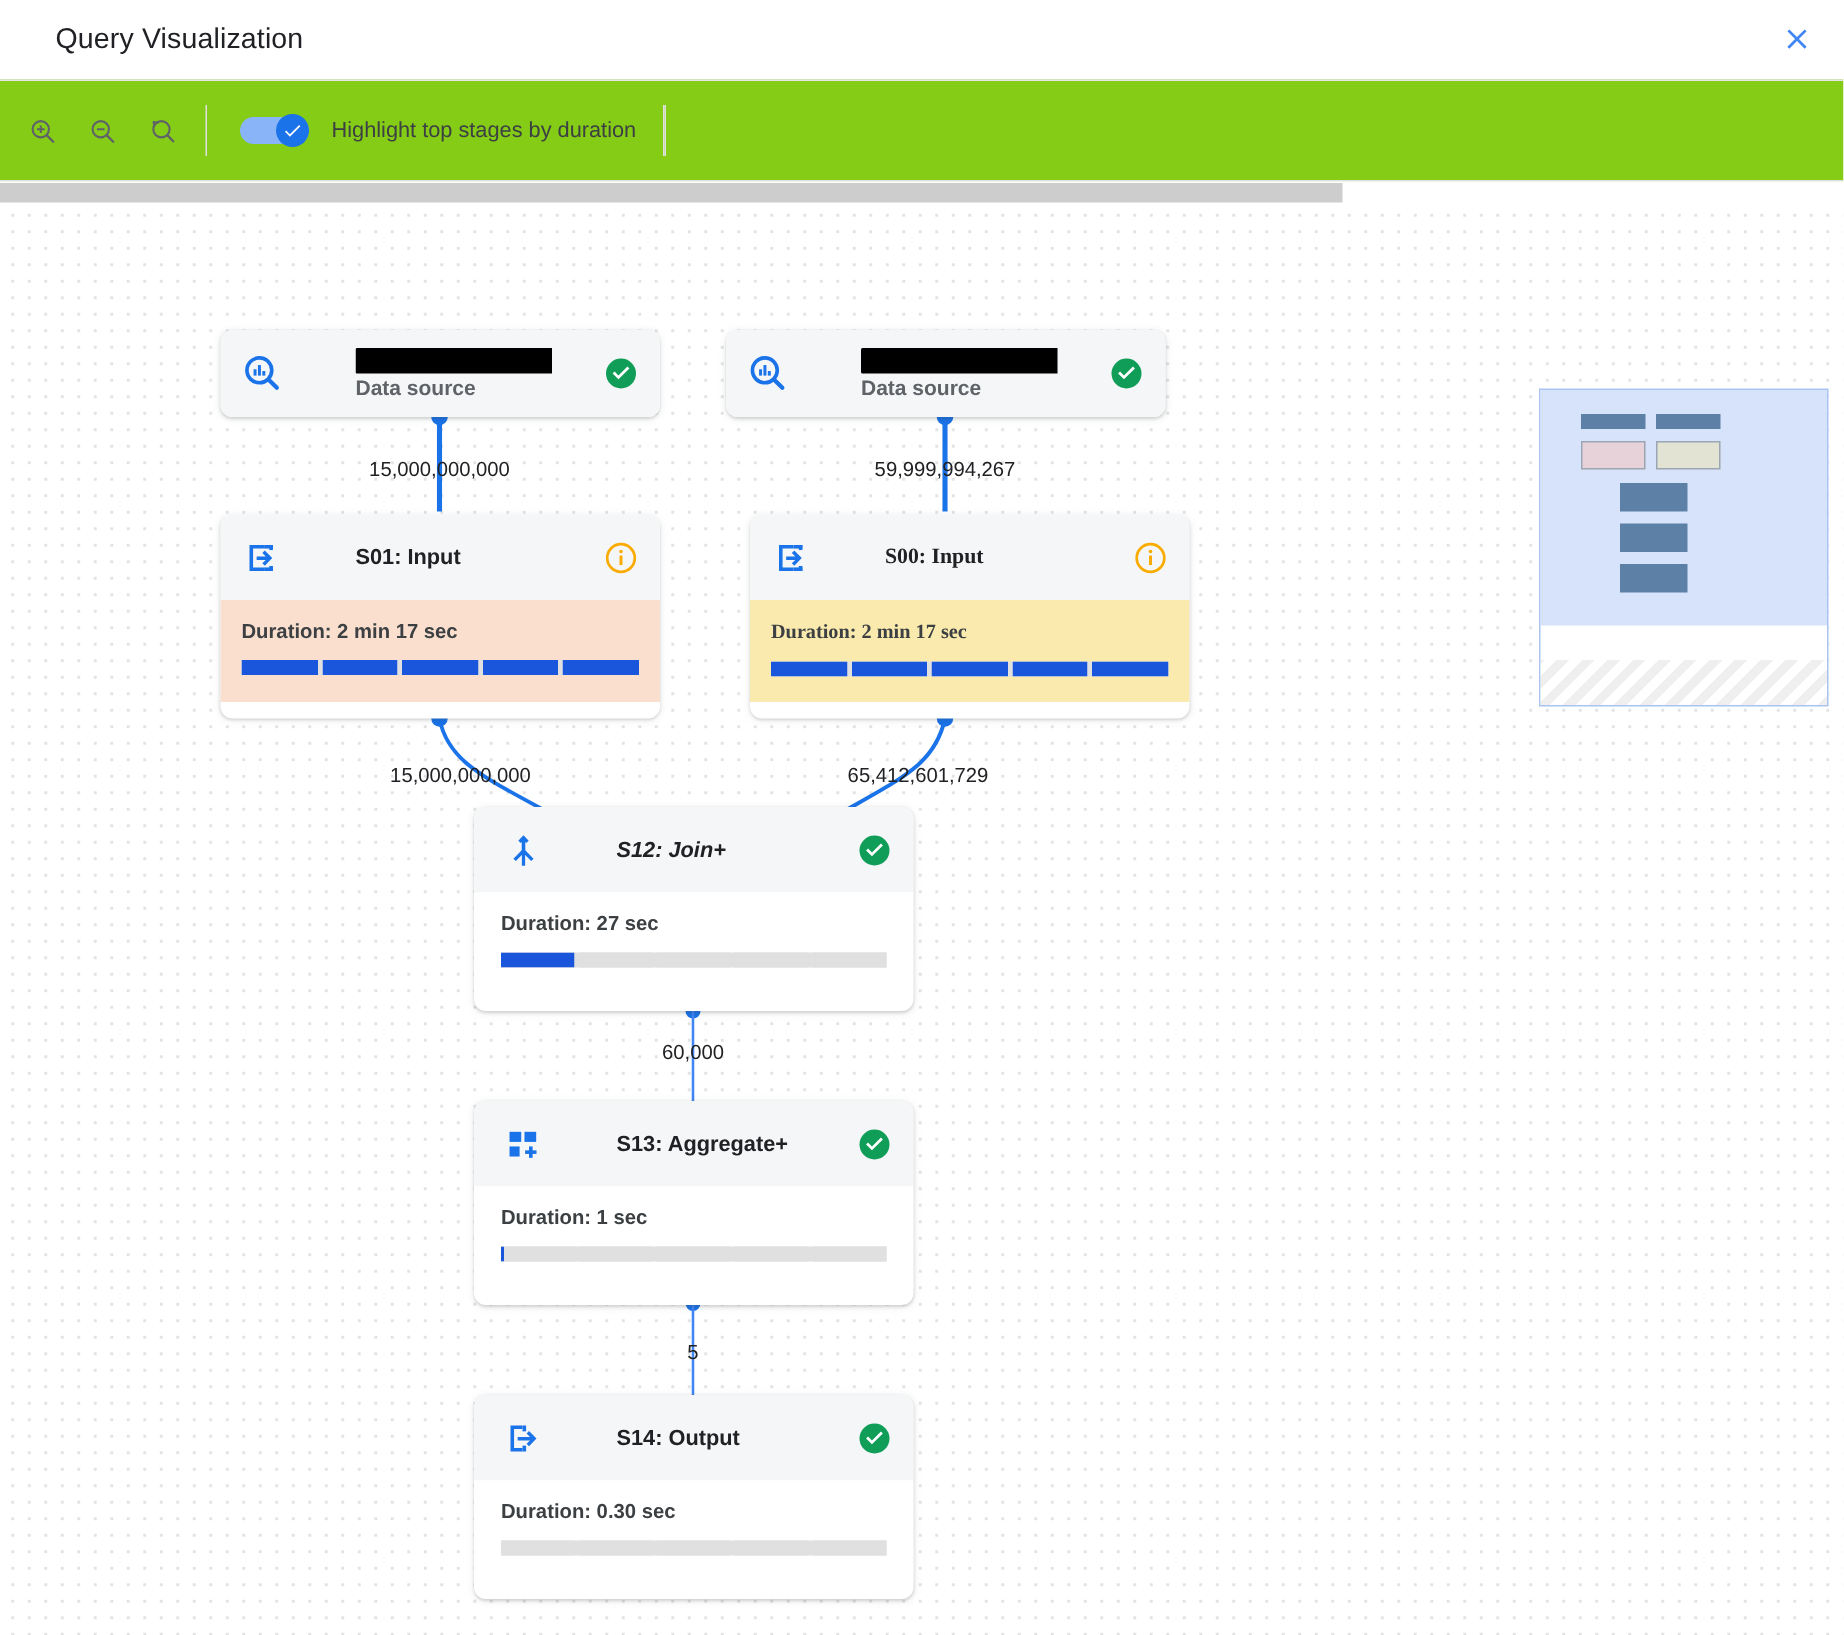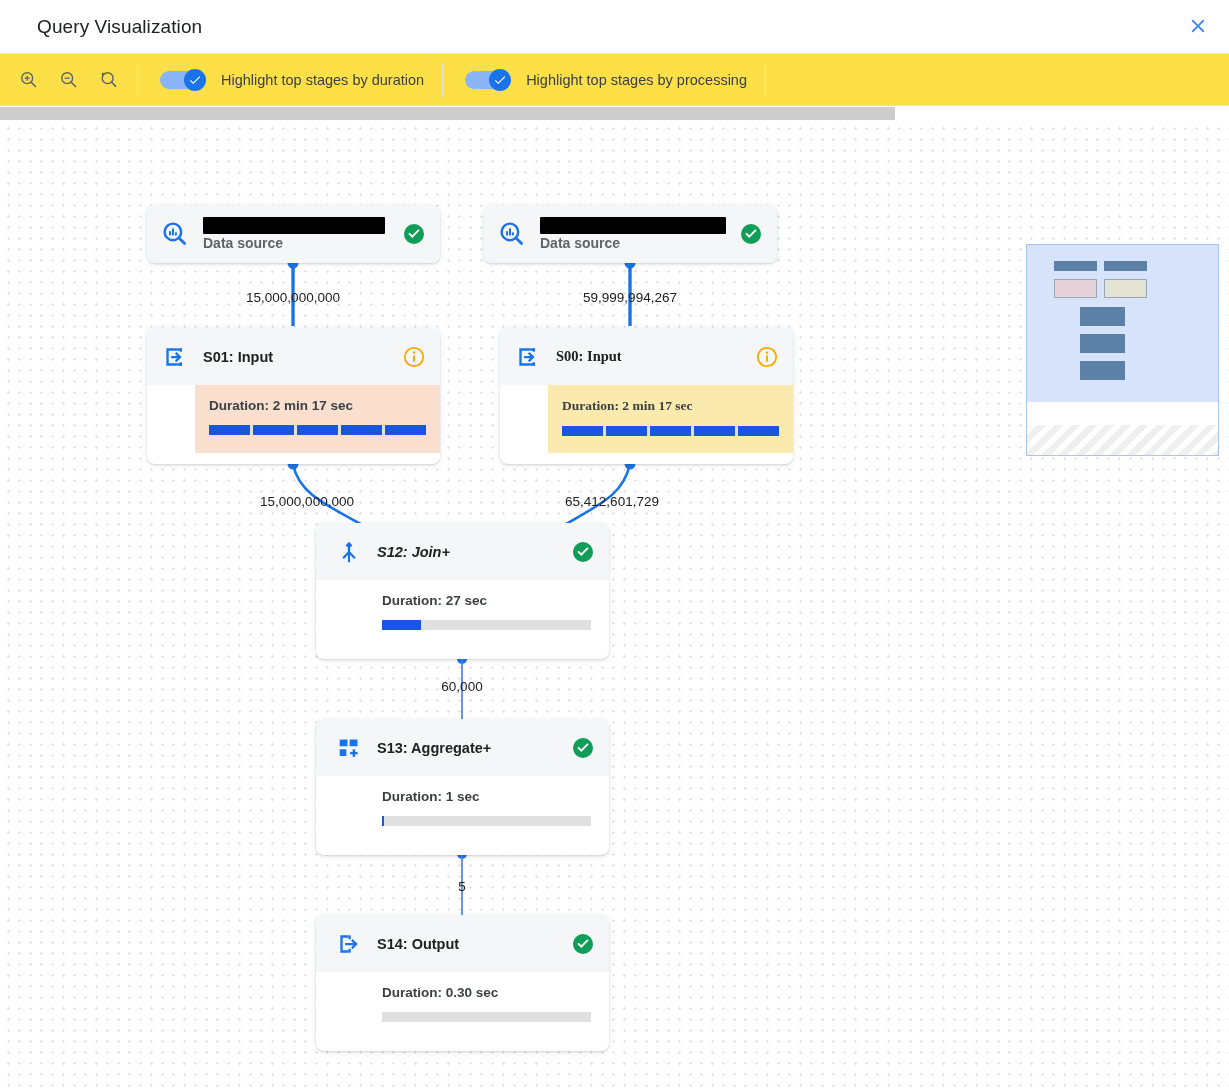--- a/index.html
+++ b/index.html
@@ -32,26 +32,26 @@
     right: 14px;
     top: 9px;
     width: 34px; height: 34px;
     display: flex; align-items: center; justify-content: center;
     cursor: pointer;
   }
 
   
   .toolbar {
     position: relative;
-    height: 53px;
+    height: 68px;
     border-top: 1px solid #e6e6e6;
     border-bottom: 1px solid #e0e0e0;
     display: flex;
     align-items: center;
-    background: #fde047;
+    background: #84cc16;
   }
   .zoom-group {
     display: flex;
     align-items: center;
     gap: 10px;
     padding-left: 13px;
     padding-right: 14px;
     height: 100%;
   }
   .zoom-btn {
@@ -145,40 +145,40 @@
     overflow: hidden;
     z-index: 10;
     cursor: pointer;
   }
   .node-head {
     display: flex;
     align-items: center;
     height: 57px;
     padding: 0 14px 0 13px;
     background: #f5f6f7;
+    gap: 34px;
   }
   .node.datasource .node-head { background: #f5f6f7; height: 100%; }
   .node-icon {
     width: 30px; height: 30px;
     flex: 0 0 auto;
     display: flex; align-items: center; justify-content: center;
     margin-right: 13px;
   }
   .node-title {
     flex: 1 1 auto;
     font-size: 14.5px;
     font-weight: bold;
     color: #202124;
     overflow: hidden;
   }
   .node-status { width: 24px; height: 24px; flex: 0 0 auto; }
   .node-body {
     padding: 13px 14px 0 14px;
     height: 68px;
-    margin-left: 48px;
   }
   .dur-text {
     font-size: 13.5px;
     color: #3c4043;
     font-weight: bold;
     margin-bottom: 12px;
   }
   .bar {
     position: relative;
     height: 10px;
@@ -301,31 +301,20 @@
         <svg width="14" height="14" viewBox="0 0 24 24">
           <path d="M9 16.2 4.8 12l-1.4 1.4L9 19 21 7l-1.4-1.4z" fill="#ffffff"></path>
         </svg>
       </div>
     </div>
     <div class="toggle-label">Highlight top stages by duration</div>
   </div>
 
   <div class="vdiv"></div>
 
-  <div class="toggle-group">
-    <div class="switch on">
-      <div class="track"></div>
-      <div class="knob">
-        <svg width="14" height="14" viewBox="0 0 24 24">
-          <path d="M9 16.2 4.8 12l-1.4 1.4L9 19 21 7l-1.4-1.4z" fill="#ffffff"></path>
-        </svg>
-      </div>
-    </div>
-    <div class="toggle-label">Highlight top stages by processing</div>
-  </div>
 
   <div class="vdiv"></div>
 
 </div>
 
 <div class="canvas-wrap">
 
   <div class="grid"></div>
 
   <svg class="edge-layer">

